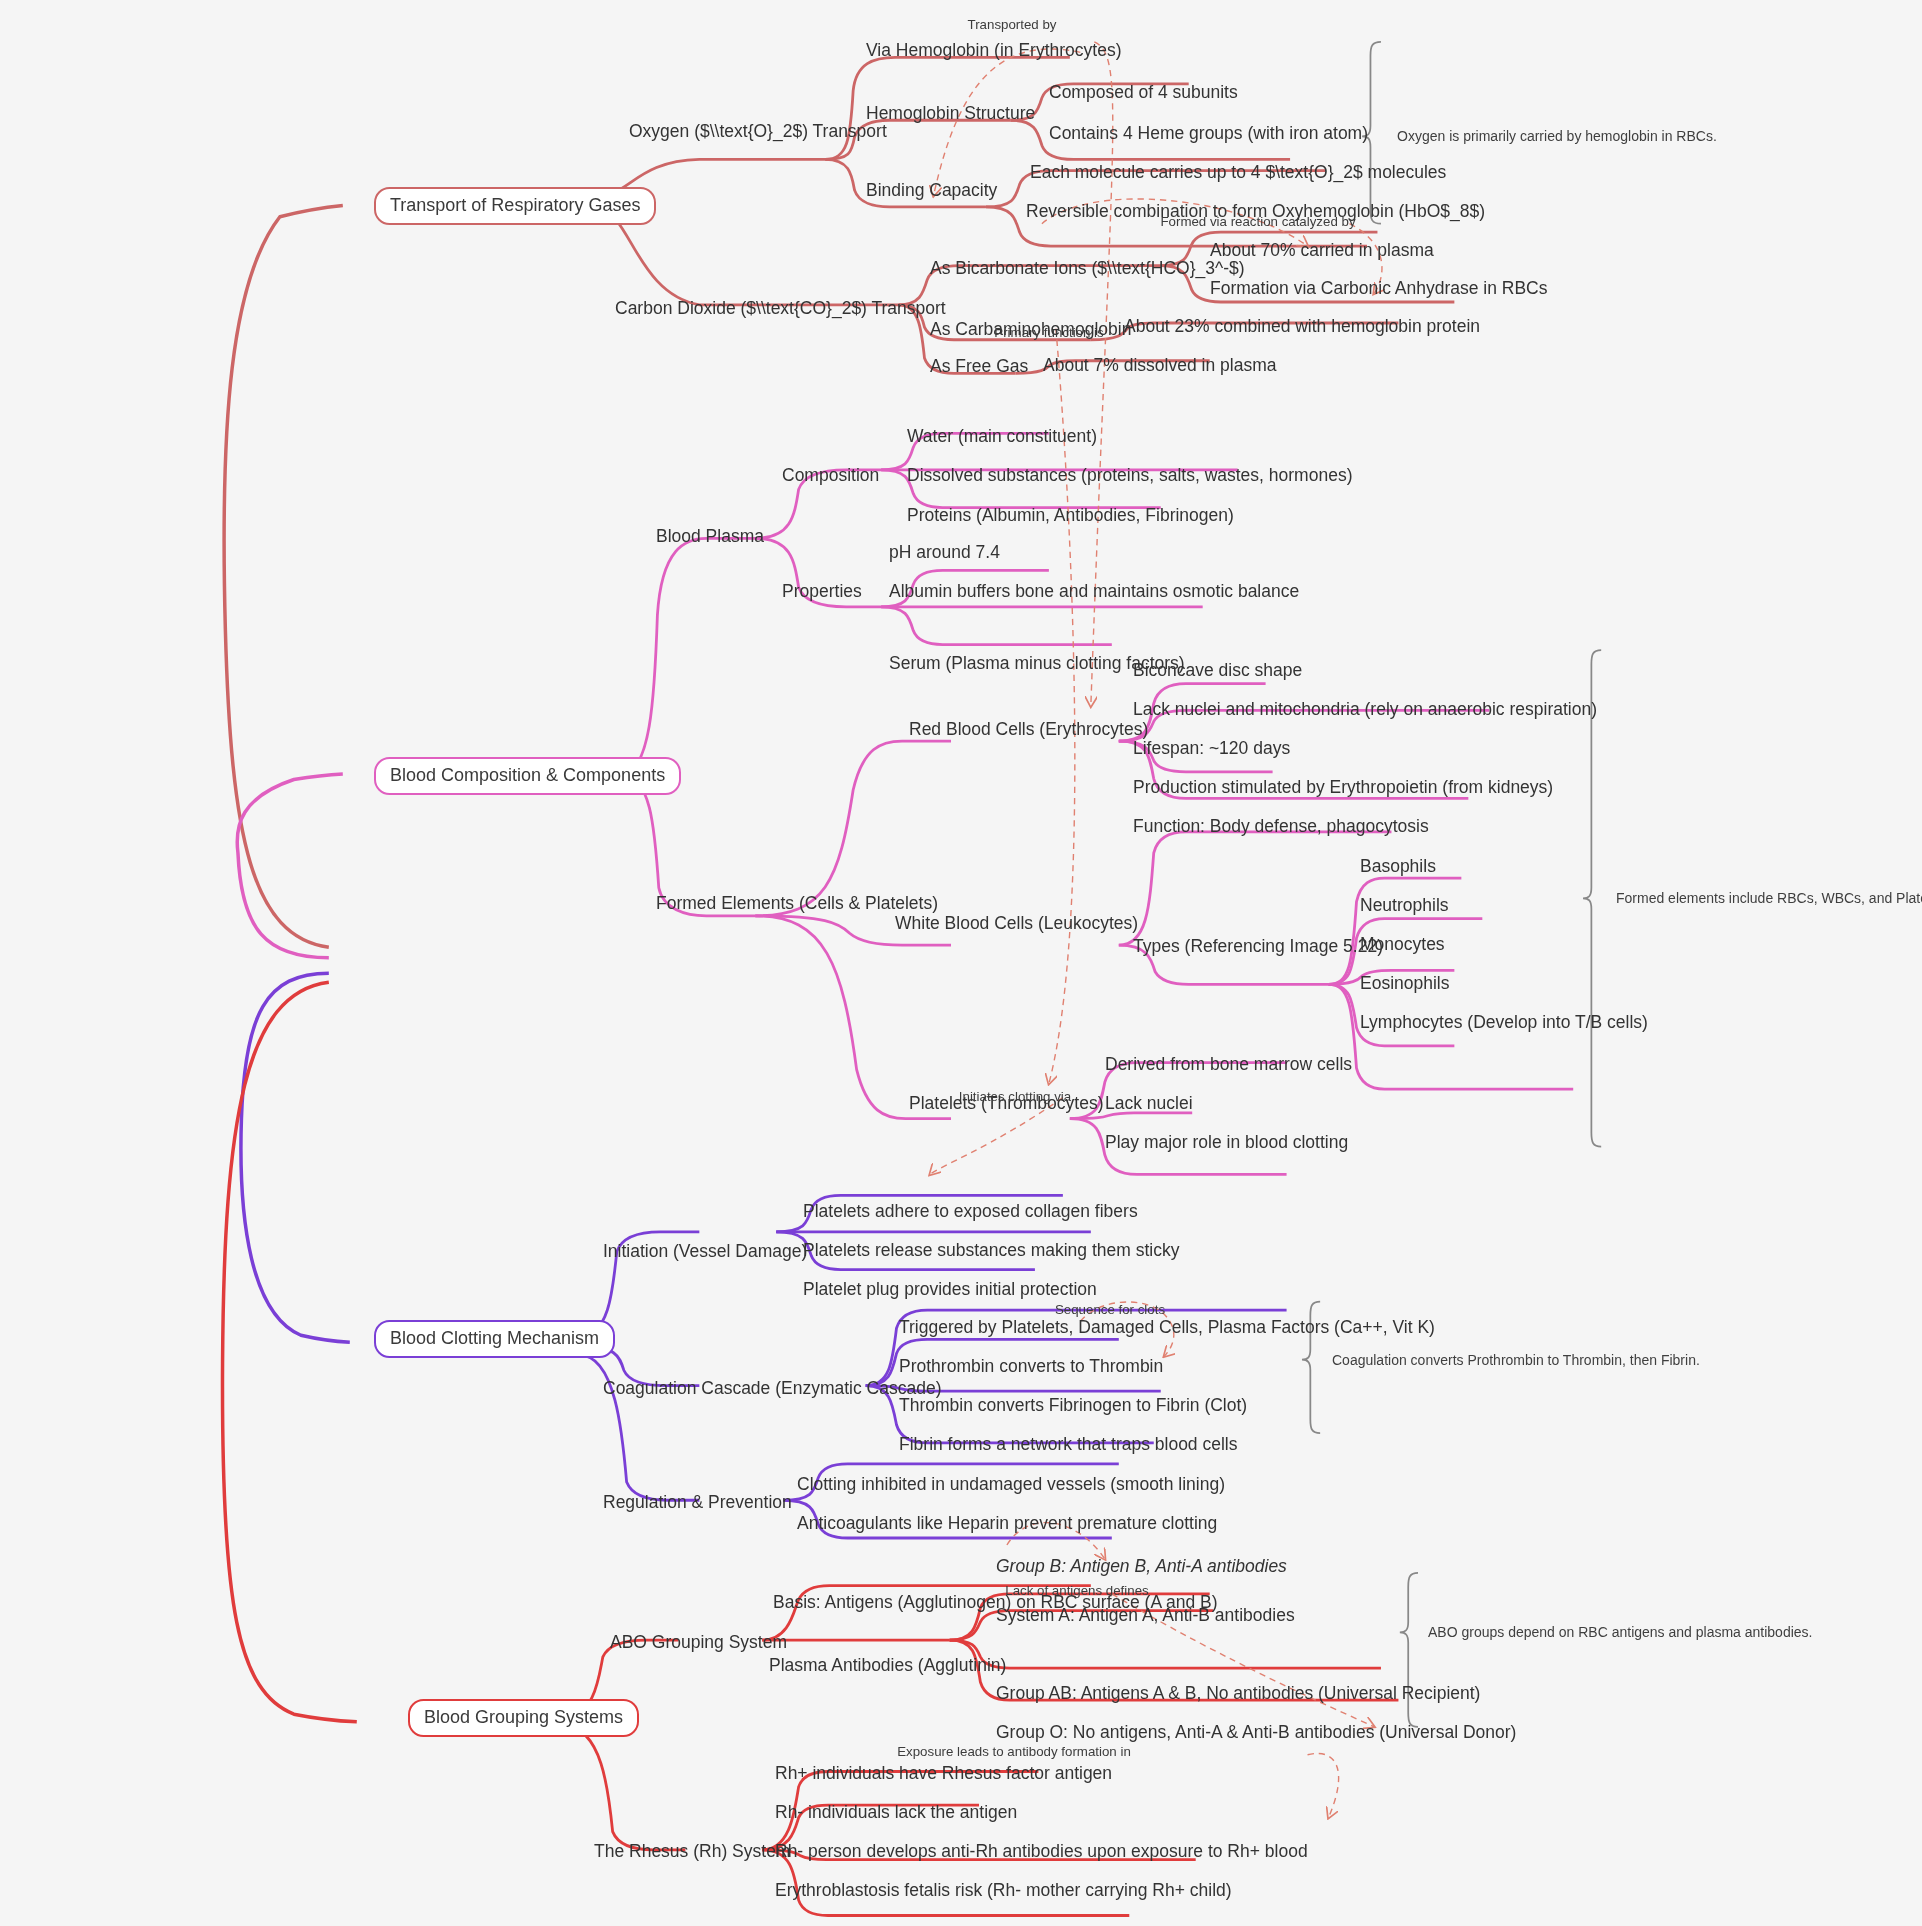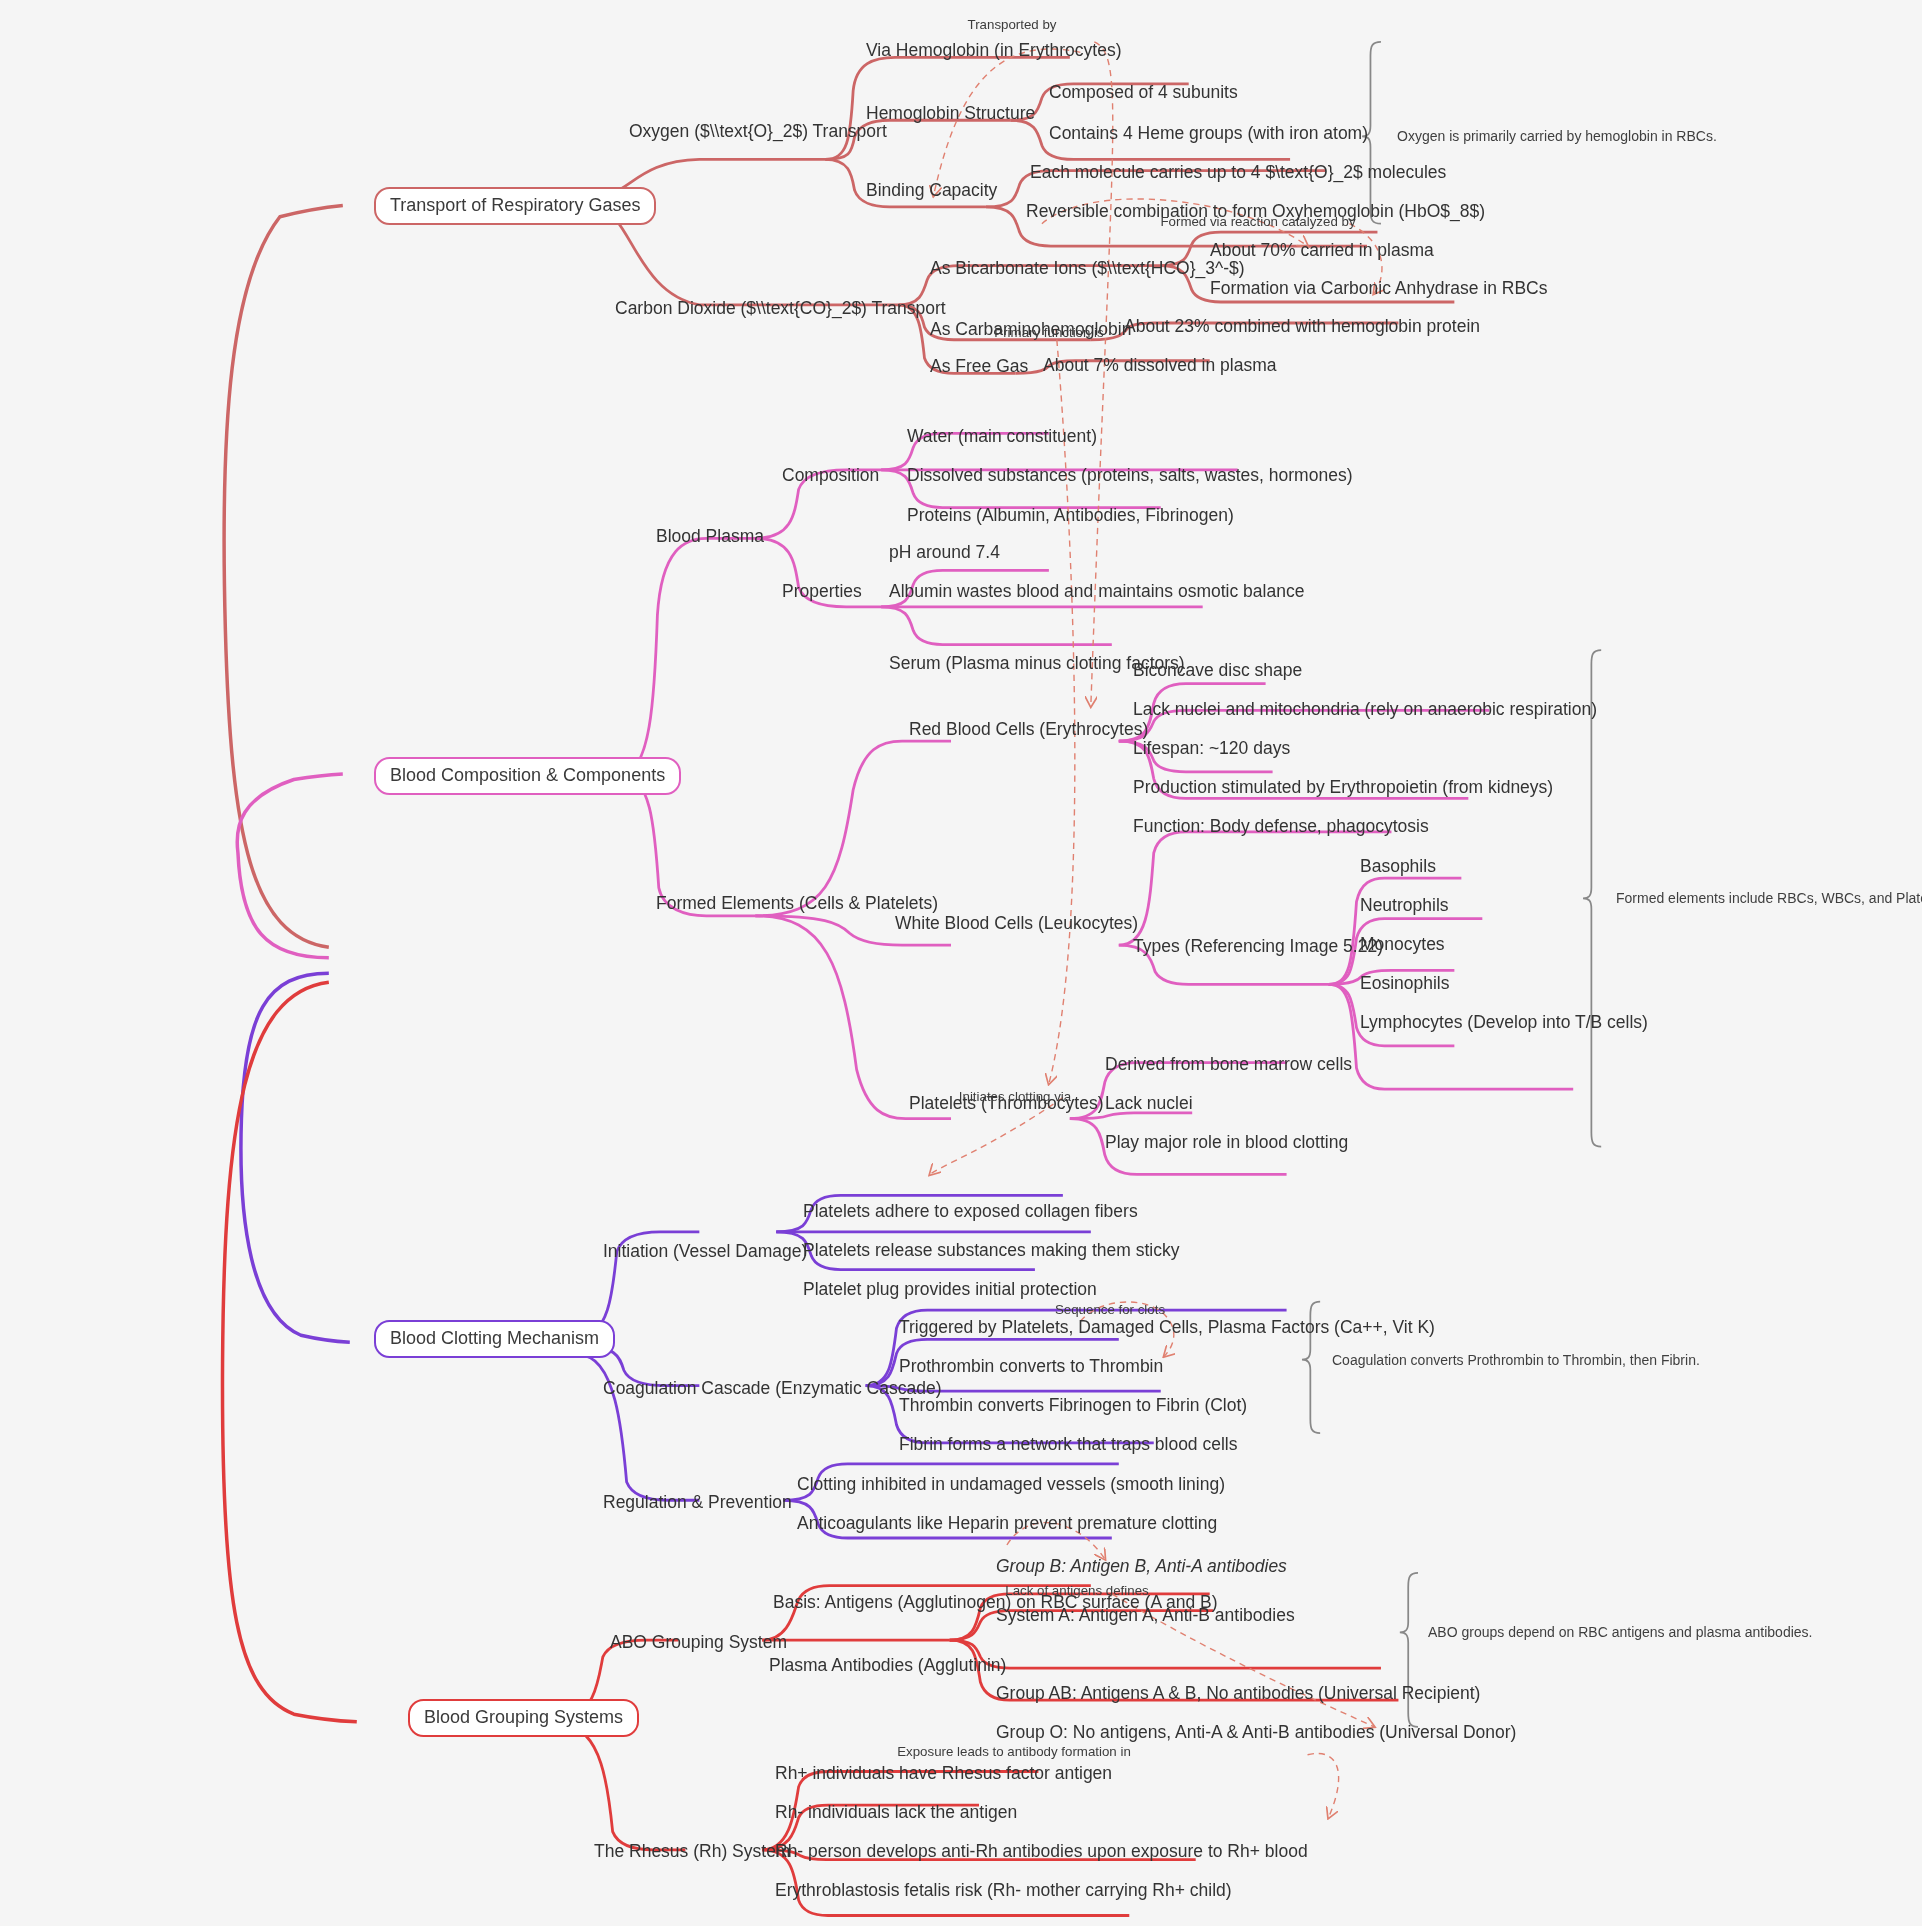--- a/index.html
+++ b/index.html
@@ -232,21 +232,21 @@
   <div class="node n3" style="left:930px;top:366px;">As Free Gas</div>
   <div class="node n4" style="left:1043px;top:365px;">About 7% dissolved in plasma</div>
 
   <div class="node n2" style="left:656px;top:536px;">Blood Plasma</div>
   <div class="node n3" style="left:782px;top:475px;">Composition</div>
   <div class="node n4" style="left:907px;top:436px;">Water (main constituent)</div>
   <div class="node n4" style="left:907px;top:475px;">Dissolved substances (proteins, salts, wastes, hormones)</div>
   <div class="node n4" style="left:907px;top:515px;">Proteins (Albumin, Antibodies, Fibrinogen)</div>
   <div class="node n3" style="left:782px;top:591px;">Properties</div>
   <div class="node n4" style="left:889px;top:552px;">pH around 7.4</div>
-  <div class="node n4" style="left:889px;top:591px;">Albumin wastes blood and maintains osmotic balance</div>
+  <div class="node n4" style="left:889px;top:591px;">Albumin buffers bone and maintains osmotic balance</div>
   <div class="node n4" style="left:889px;top:647px;margin-top:16px;">Serum (Plasma minus clotting factors)</div>
 
   <div class="node n2" style="left:656px;top:903px;">Formed Elements (Cells &amp; Platelets)</div>
   <div class="node n3" style="left:909px;top:729px;">Red Blood Cells (Erythrocytes)</div>
   <div class="node n4" style="left:1133px;top:670px;">Biconcave disc shape</div>
   <div class="node n4" style="left:1133px;top:709px;">Lack nuclei and mitochondria (rely on anaerobic respiration)</div>
   <div class="node n4" style="left:1133px;top:748px;">Lifespan: ~120 days</div>
   <div class="node n4" style="left:1133px;top:787px;">Production stimulated by Erythropoietin (from kidneys)</div>
 
   <div class="node n3" style="left:895px;top:923px;text-align:right;">White Blood Cells (Leukocytes)</div>

